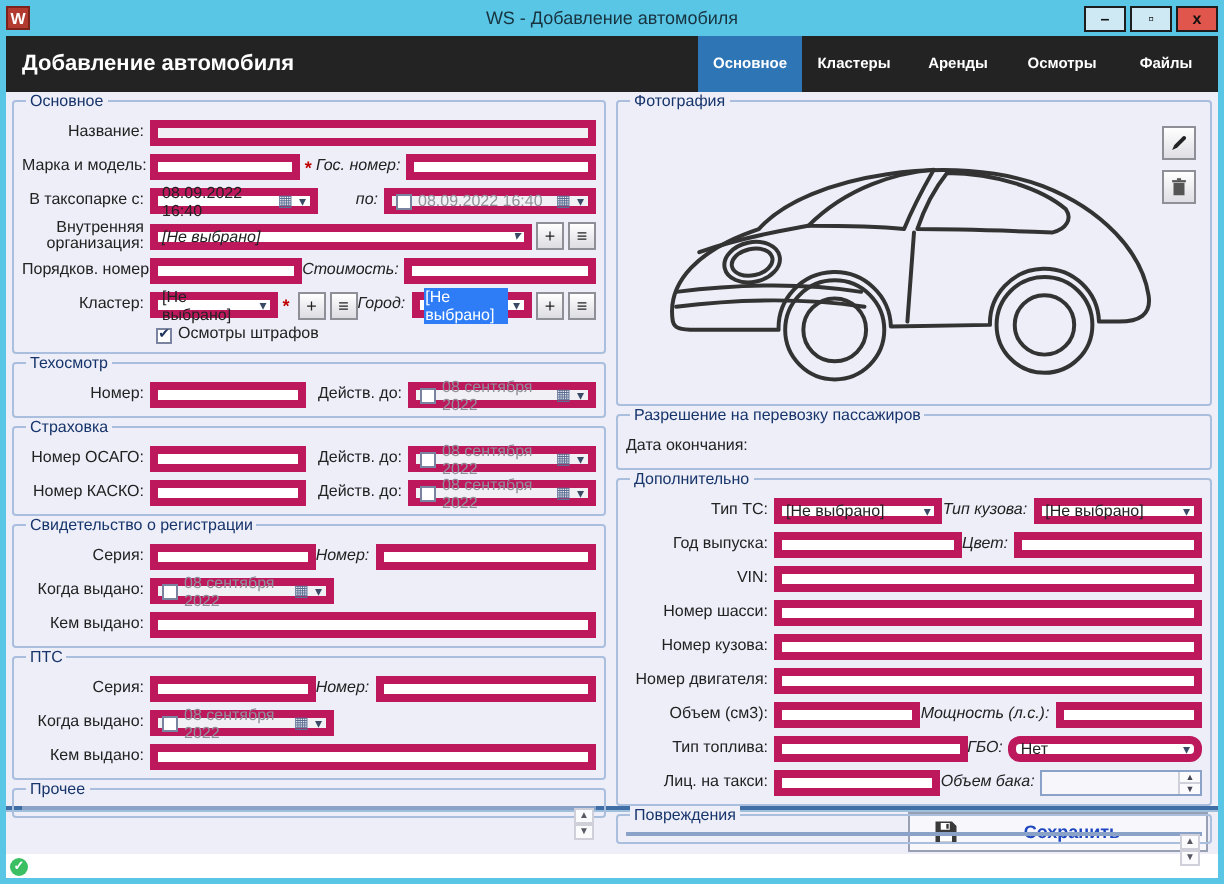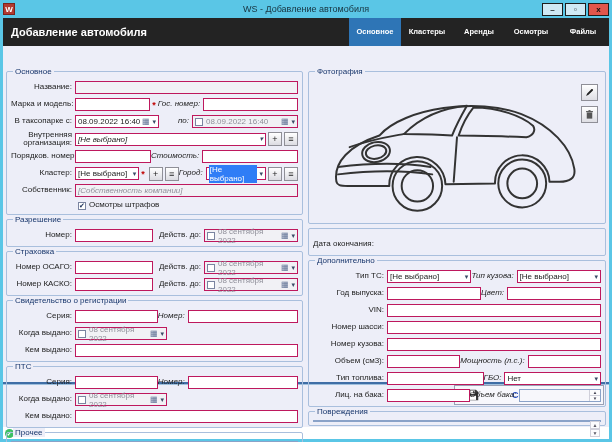--- a/index.html
+++ b/index.html
@@ -7,40 +7,40 @@
   body{font-family:"Liberation Sans",sans-serif;}
   .window{width:612px;height:442px;background:#5ac6e6;display:flex;flex-direction:column;overflow:hidden;}
   
   .titlebar{height:18px;flex:none;display:flex;align-items:center;padding:0 3px;position:relative;}
   .apptitle{position:absolute;left:0;right:0;text-align:center;font-size:9px;color:#17333f;}
   .appicon{width:12px;height:12px;background:#b23a30;border:1px solid #7c241c;color:#fff;font-size:8px;font-weight:bold;display:flex;align-items:center;justify-content:center;z-index:1;}
   .winbtns{margin-left:auto;display:flex;gap:2px;z-index:1;}
   .wbtn{width:21px;height:13px;border:1px solid #1d1d1d;font-size:8px;font-weight:bold;display:flex;align-items:center;justify-content:center;background:#cfe9f4;color:#111;cursor:default;}
   .wbtn.close{background:#e0564c;}
   
-  .shell{flex:1;display:flex;flex-direction:column;margin:0 3px 3px;background:#edeef8;min-height:0;gap:21px;}
+  .shell{flex:1;display:flex;flex-direction:column;margin:0 3px 3px;background:#edeef8;min-height:0;}
   .header{height:28px;flex:none;background:#232323;display:flex;align-items:stretch;color:#fff;}
   .htitle{font-size:11px;font-weight:bold;display:flex;align-items:center;padding-left:8px;white-space:nowrap;}
   .tabs{margin-left:auto;display:flex;align-items:stretch;}
   .tab{min-width:52px;padding:0 5px;display:flex;align-items:center;justify-content:center;font-size:7.5px;font-weight:bold;text-align:center;line-height:8.5px;cursor:default;}
   .tab.active{background:#2e75b6;}
   .tab.wide{width:76px;}
   
   .content{flex:1;display:flex;padding:4px 3px 2px;min-height:0;}
   .col-l{width:297px;flex:none;display:flex;flex-direction:column;}
   .col-r{flex:1;margin-left:5px;display:flex;flex-direction:column;min-width:0;}
   .grp{position:relative;border:1px solid #a9bfdd;border-radius:2px;padding:8px 4px 3px;margin-bottom:4px;}
   .legend{position:absolute;top:-5px;left:6px;background:#edeef8;padding:0 2px;font-size:8px;color:#17356b;line-height:9px;white-space:nowrap;}
   .row{display:flex;align-items:center;height:15px;margin-bottom:2px;}
   .row:last-child{margin-bottom:0;}
   .lbl{font-size:8px;color:#222;text-align:right;padding-right:3px;white-space:nowrap;flex:none;line-height:8.5px;}
   .lbl.wrap{white-space:normal;}
   .lw{width:64px;}
   .lw2{width:74px;}
-  .box{height:13px;border:1px solid #be185d;background:#fff;display:flex;align-items:center;font-size:8px;padding:0 2px;color:#222;min-width:0;}
+  .box{height:13px;border:4px solid #be185d;background:#fff;display:flex;align-items:center;font-size:8px;padding:0 2px;color:#222;min-width:0;}
   .box.dis{background:#f1f1f5;color:#90909a;}
   .grow{flex:1;font-style:italic;}
   .arrow{margin-left:auto;font-size:7px;color:#3a4a66;padding-left:2px;flex:none;}
   .calicon{font-size:8px;color:#5a6d92;margin-left:auto;flex:none;}
   .calicon + .arrow{margin-left:1px;}
   .sqbtn{flex:none;width:14px;height:14px;margin-left:2px;border:1px solid #8f8f97;background:linear-gradient(#ffffff,#dcdce2);display:flex;align-items:center;justify-content:center;font-size:9px;color:#222;cursor:default;}
   .chk{flex:none;width:8px;height:8px;border:1px solid #7a84a0;background:#fff;margin-right:3px;display:flex;align-items:center;justify-content:center;font-size:7px;color:#20335c;line-height:8px;}
   .req{color:#c00000;font-weight:bold;font-size:9px;padding:0 2px;flex:none;}
   .sel{background:#2f7df6;color:#fff;padding:0 1px;}
   .ta{position:relative;border:1px solid #8aa2c8;background:#fff;}
@@ -143,35 +143,29 @@
             <div class="sqbtn">+</div>
             <div class="sqbtn">≡</div>
             <div class="lbl grow">Город:</div>
             <div class="box" style="width:62px;">
               <span class="sel">[Не выбрано]</span>
               <span class="arrow">▾</span>
             </div>
             <div class="sqbtn">+</div>
             <div class="sqbtn">≡</div>
           </div>
-          <div class="row">
-            <div class="lbl lw">Собственник:</div>
-            <div class="box dis grow">
-              <span>[Собственность компании]</span>
-            </div>
-          </div>
           <div class="row" style="height:11px;">
             <div style="width:67px;flex:none;"></div>
             <span class="chk">✔</span>
             <span class="lbl" style="text-align:left;">Осмотры штрафов</span>
           </div>
         </div>
 
         <div class="grp">
-          <div class="legend">Разрешение</div>
+          <div class="legend">Техосмотр</div>
           <div class="row">
             <div class="lbl lw">Номер:</div>
             <div class="box grow"></div>
             <div class="lbl" style="padding-left:6px;">Действ. до:</div>
             <div class="box dis" style="width:94px;">
               <span class="chk"></span>
               <span>08 сентября 2022</span>
               <span class="calicon">▦</span>
               <span class="arrow" style="margin-left:1px;">▾</span>
             </div>
@@ -290,20 +284,21 @@
               <svg width="11" height="11" viewBox="0 0 16 16">
                   <rect x="4" y="5" width="8" height="9" fill="#555"></rect>
                   <rect x="3" y="3" width="10" height="1.6" fill="#555"></rect>
                   <rect x="6.5" y="1.6" width="3" height="1.5" fill="#555"></rect>
                 </svg>
             </div>
           </div>
         </div>
 
         <div class="grp">
+          <div class="legend">Разрешение на перевозку пассажиров</div>
           <div class="row">
             <div class="lbl">Дата окончания:</div>
           </div>
         </div>
 
         <div class="grp">
           <div class="legend">Дополнительно</div>
           <div class="row">
             <div class="lbl lw2">Тип ТС:</div>
             <div class="box" style="width:110px;">
@@ -328,36 +323,40 @@
           </div>
           <div class="row">
             <div class="lbl lw2">Номер шасси:</div>
             <div class="box grow"></div>
           </div>
           <div class="row">
             <div class="lbl lw2">Номер кузова:</div>
             <div class="box grow"></div>
           </div>
           <div class="row">
+            <div class="lbl lw2">Номер двигателя:</div>
+            <div class="box grow"></div>
+          </div>
+          <div class="row">
             <div class="lbl lw2">Объем (см3):</div>
             <div class="box" style="width:110px;"></div>
             <div class="lbl grow">Мощность (л.с.):</div>
             <div class="box" style="width:110px;"></div>
           </div>
           <div class="row">
             <div class="lbl lw2">Тип топлива:</div>
             <div class="box" style="width:110px;"></div>
             <div class="lbl grow">ГБО:</div>
-            <div class="box" style="width:110px;">
+            <div class="box" style="width:110px;border-radius:6px;">
               <span>Нет</span>
               <span class="arrow">▾</span>
             </div>
           </div>
           <div class="row">
-            <div class="lbl lw2">Лиц. на бака:</div>
+            <div class="lbl lw2">Лиц. на такси:</div>
             <div class="box" style="width:110px;"></div>
             <div class="lbl grow">Объем бака:</div>
             <div class="spinner" style="width:110px;">
               <div class="spincol">
                 <div class="spb">▲</div>
                 <div class="spb" style="border-top:1px solid #d0d0da;">▼</div>
               </div>
             </div>
           </div>
         </div>

